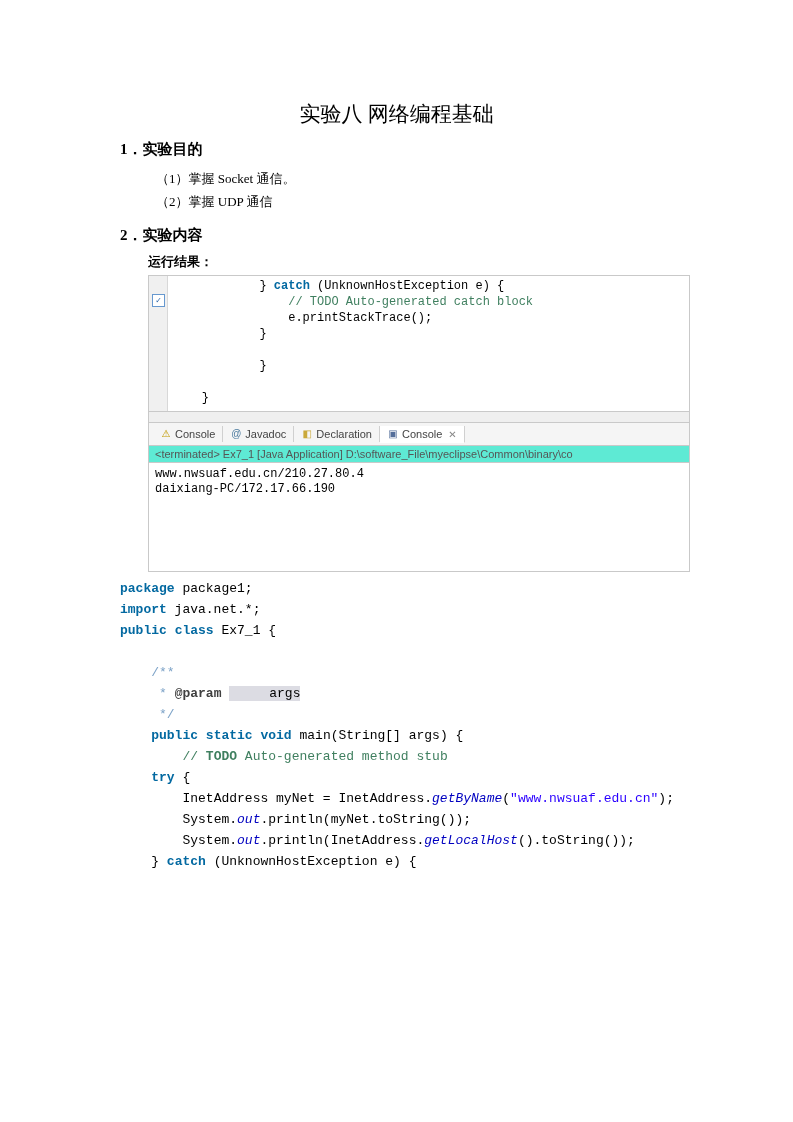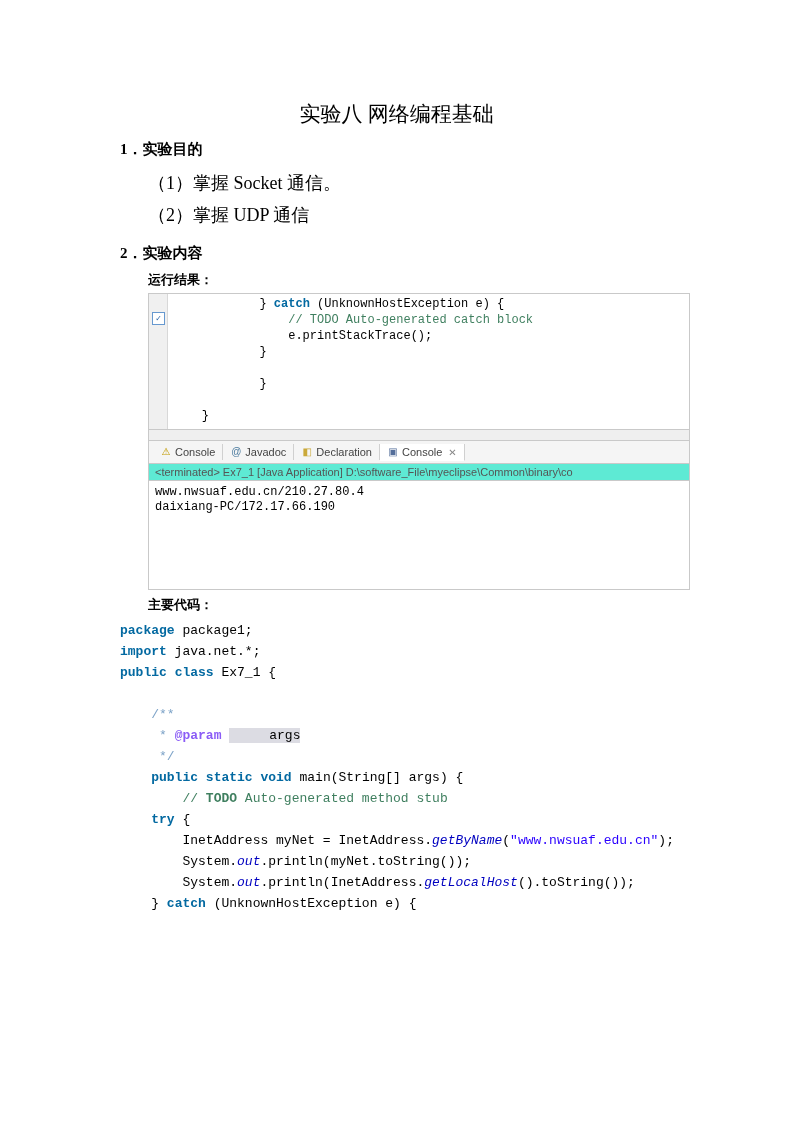--- a/index.html
+++ b/index.html
@@ -21,22 +21,22 @@
     font-size: 21px;
     font-weight: normal;
     font-family: "SimSun", "宋体", serif;
   }
   .h2 {
     font-size: 15px;
     font-weight: bold;
     margin: 12px 0 8px 0;
   }
   .indent {
-    margin-left: 28px;
-    font-size: 18px;
+    margin-left: 36px;
+    font-size: 13px;
     line-height: 1.8;
   }
   .task {
     font-size: 13px;
     line-height: 1.7;
   }
   .task b {
     font-weight: bold;
   }
   .run-label, .code-label {
@@ -85,21 +85,21 @@
   .ed-lines {
     padding: 2px 0 0 24px;
     line-height: 16px;
     white-space: pre;
   }
   .kw { color: #0369a1; font-weight: bold; }
   .cm { color: #3f7f5f; }
   .str { color: #2a00ff; }
   .st  { color: #0000c0; font-style: italic; }
   .jvdoc { color: #7ca2c7; }
-  .paramtag { color: #8b5cf6; font-weight: bold; }
+  .paramtag { color: #404040; font-weight: bold; }
   .argbox { background: #dcdce3; padding-left: 40px; }
   .ide-sash {
     height: 10px;
     background: #efefef;
     border-top: 1px solid #c9c9c9;
     border-bottom: 1px solid #c9c9c9;
   }
   .ide-tabs {
     height: 22px;
     background: #f5f5f5;
@@ -221,21 +221,20 @@
         <span>Console</span>
         <span class="x">✕</span>
       </div>
     </div>
 
     <div class="ide-term-hdr">&lt;terminated&gt; Ex7_1 [Java Application] D:\software_File\myeclipse\Common\binary\co</div>
     <div class="ide-console"><span>www.nwsuaf.edu.cn/210.27.80.4</span>
 <span>daixiang-PC/172.17.66.190</span></div>
   </div>
 
-  <div class="code-label">主要代码：</div>
 
   <div class="code"><span class="kw">package</span><span> package1;</span>
 <span class="kw">import</span><span> java.net.*;</span>
 <span class="kw">public</span> <span class="kw">class</span><span> Ex7_1 {</span>
 
     <span class="jvdoc">/**</span>
     <span class="jvdoc"> * </span><span class="paramtag">@param</span><span class="jvdoc"> </span><span class="argbox">args</span>
     <span class="jvdoc"> */</span>
     <span class="kw">public</span> <span class="kw">static</span> <span class="kw">void</span><span> main(String[] args) {</span>
         <span class="cm">// </span><span class="cm" style="font-weight:bold">TODO</span><span class="cm"> Auto-generated method stub</span>

